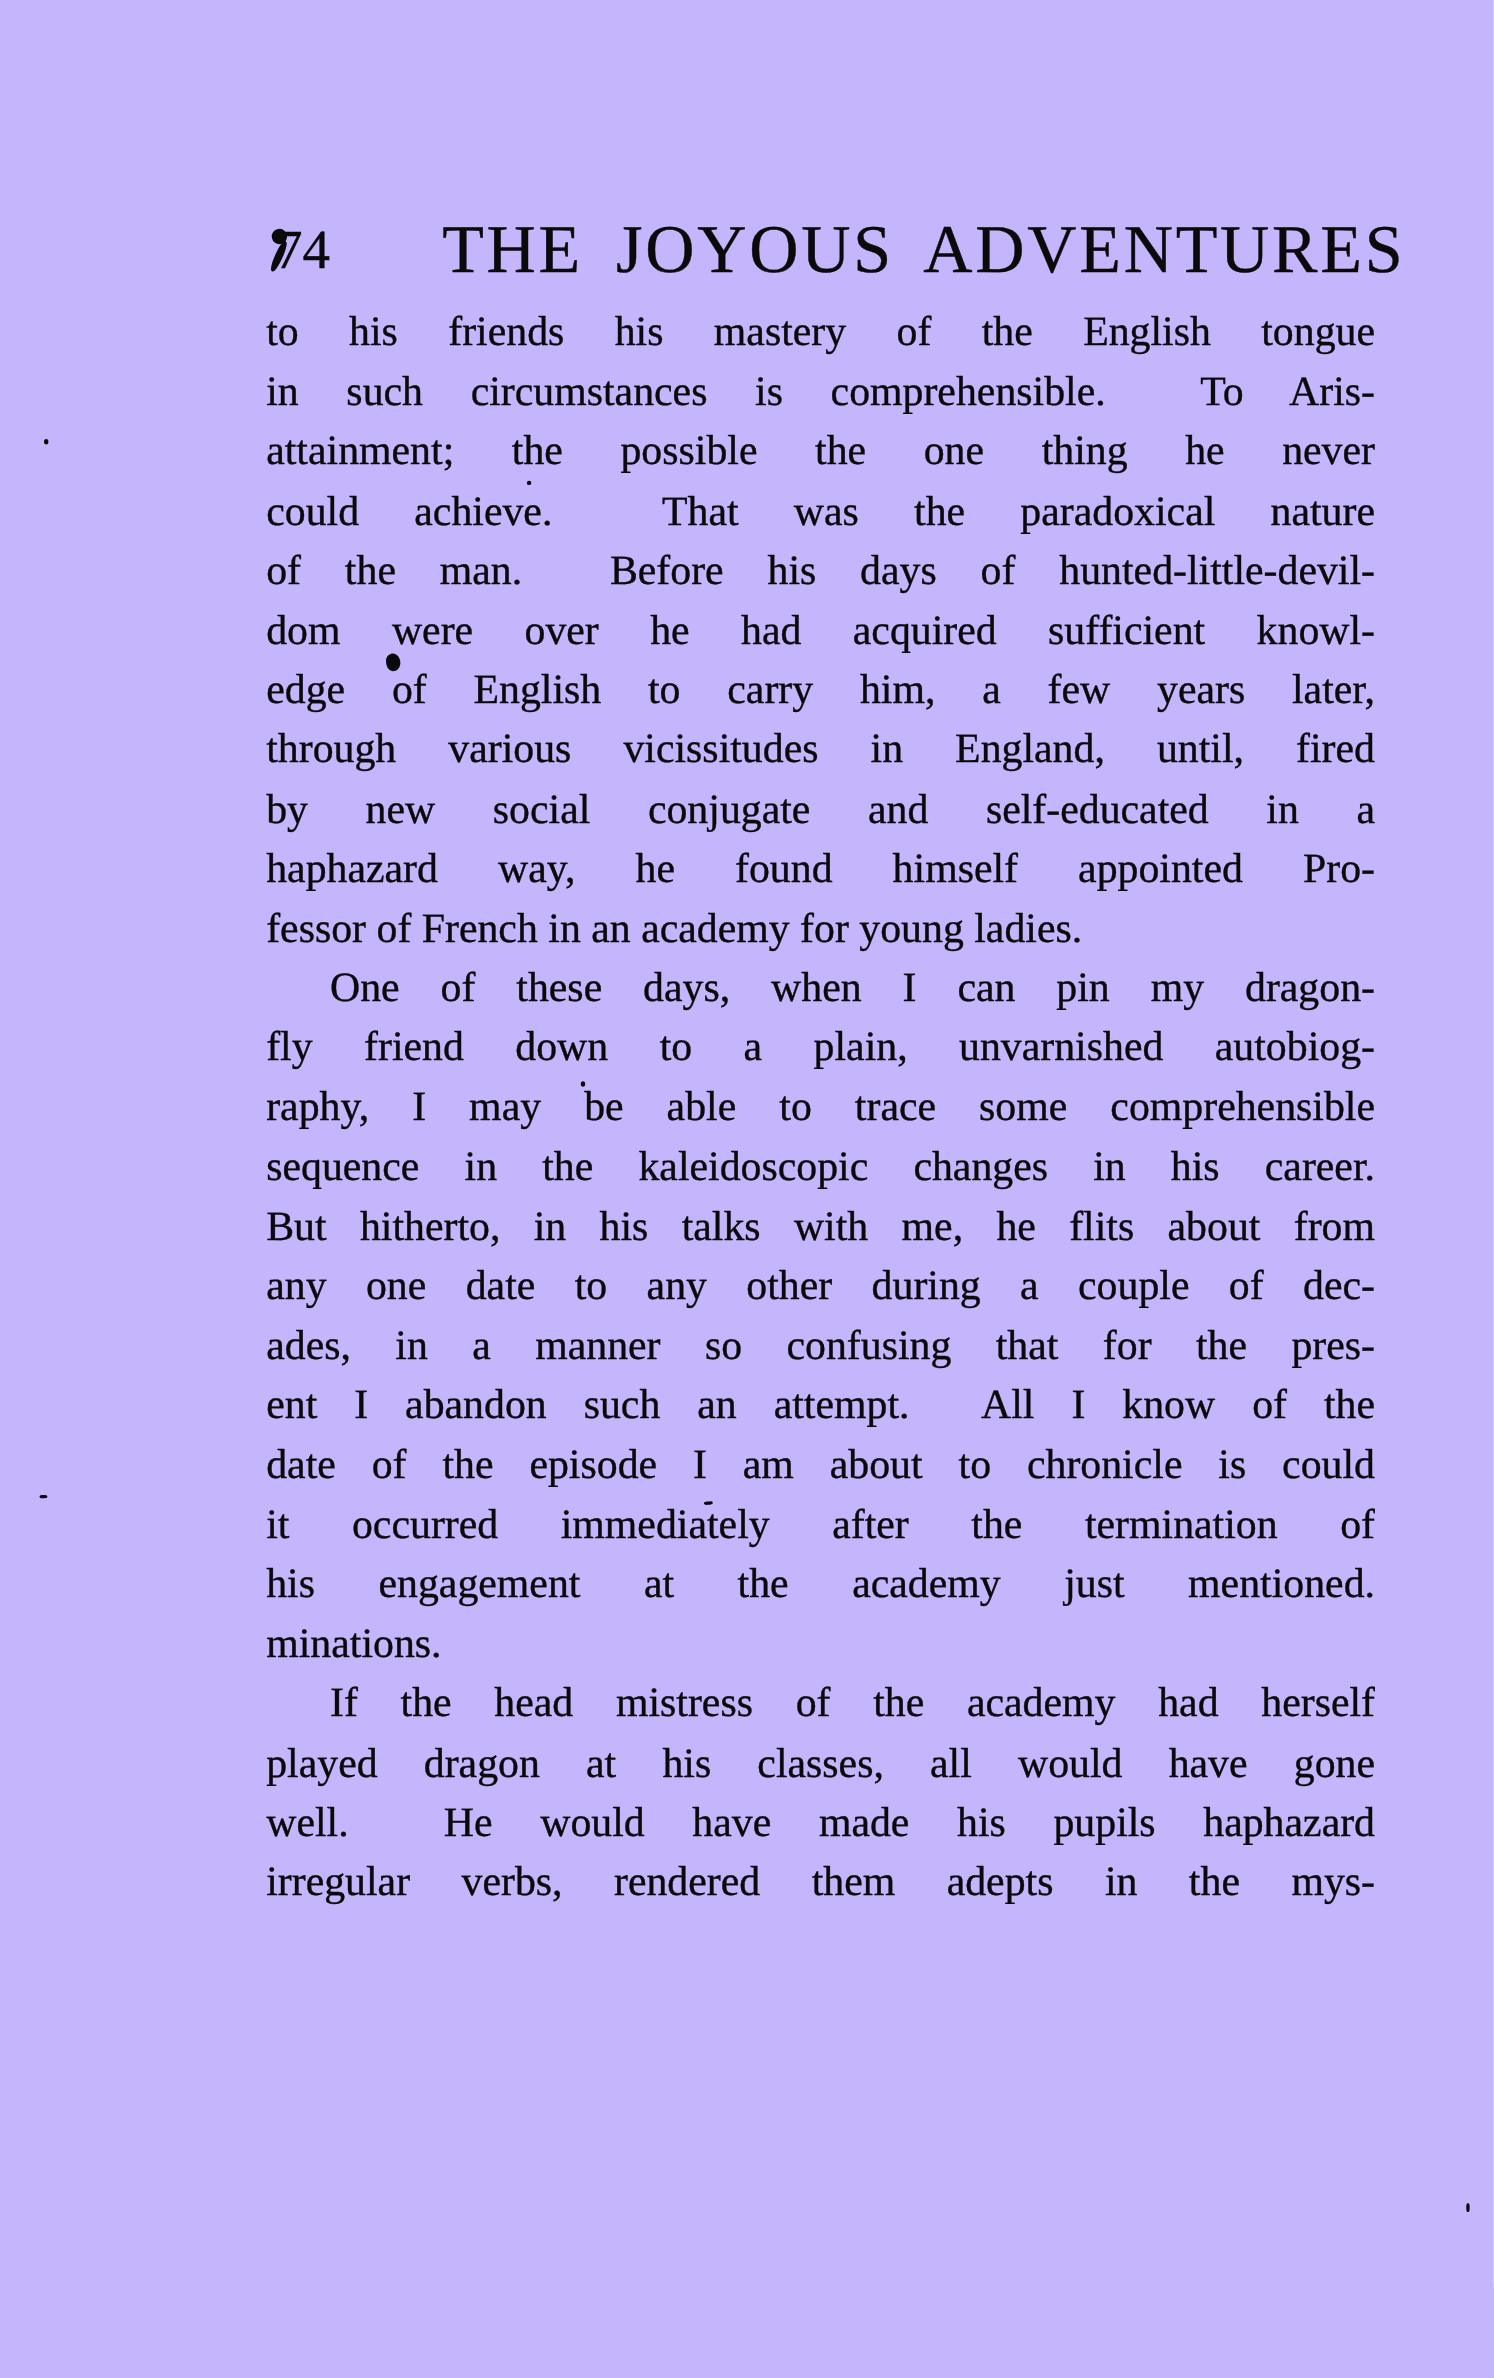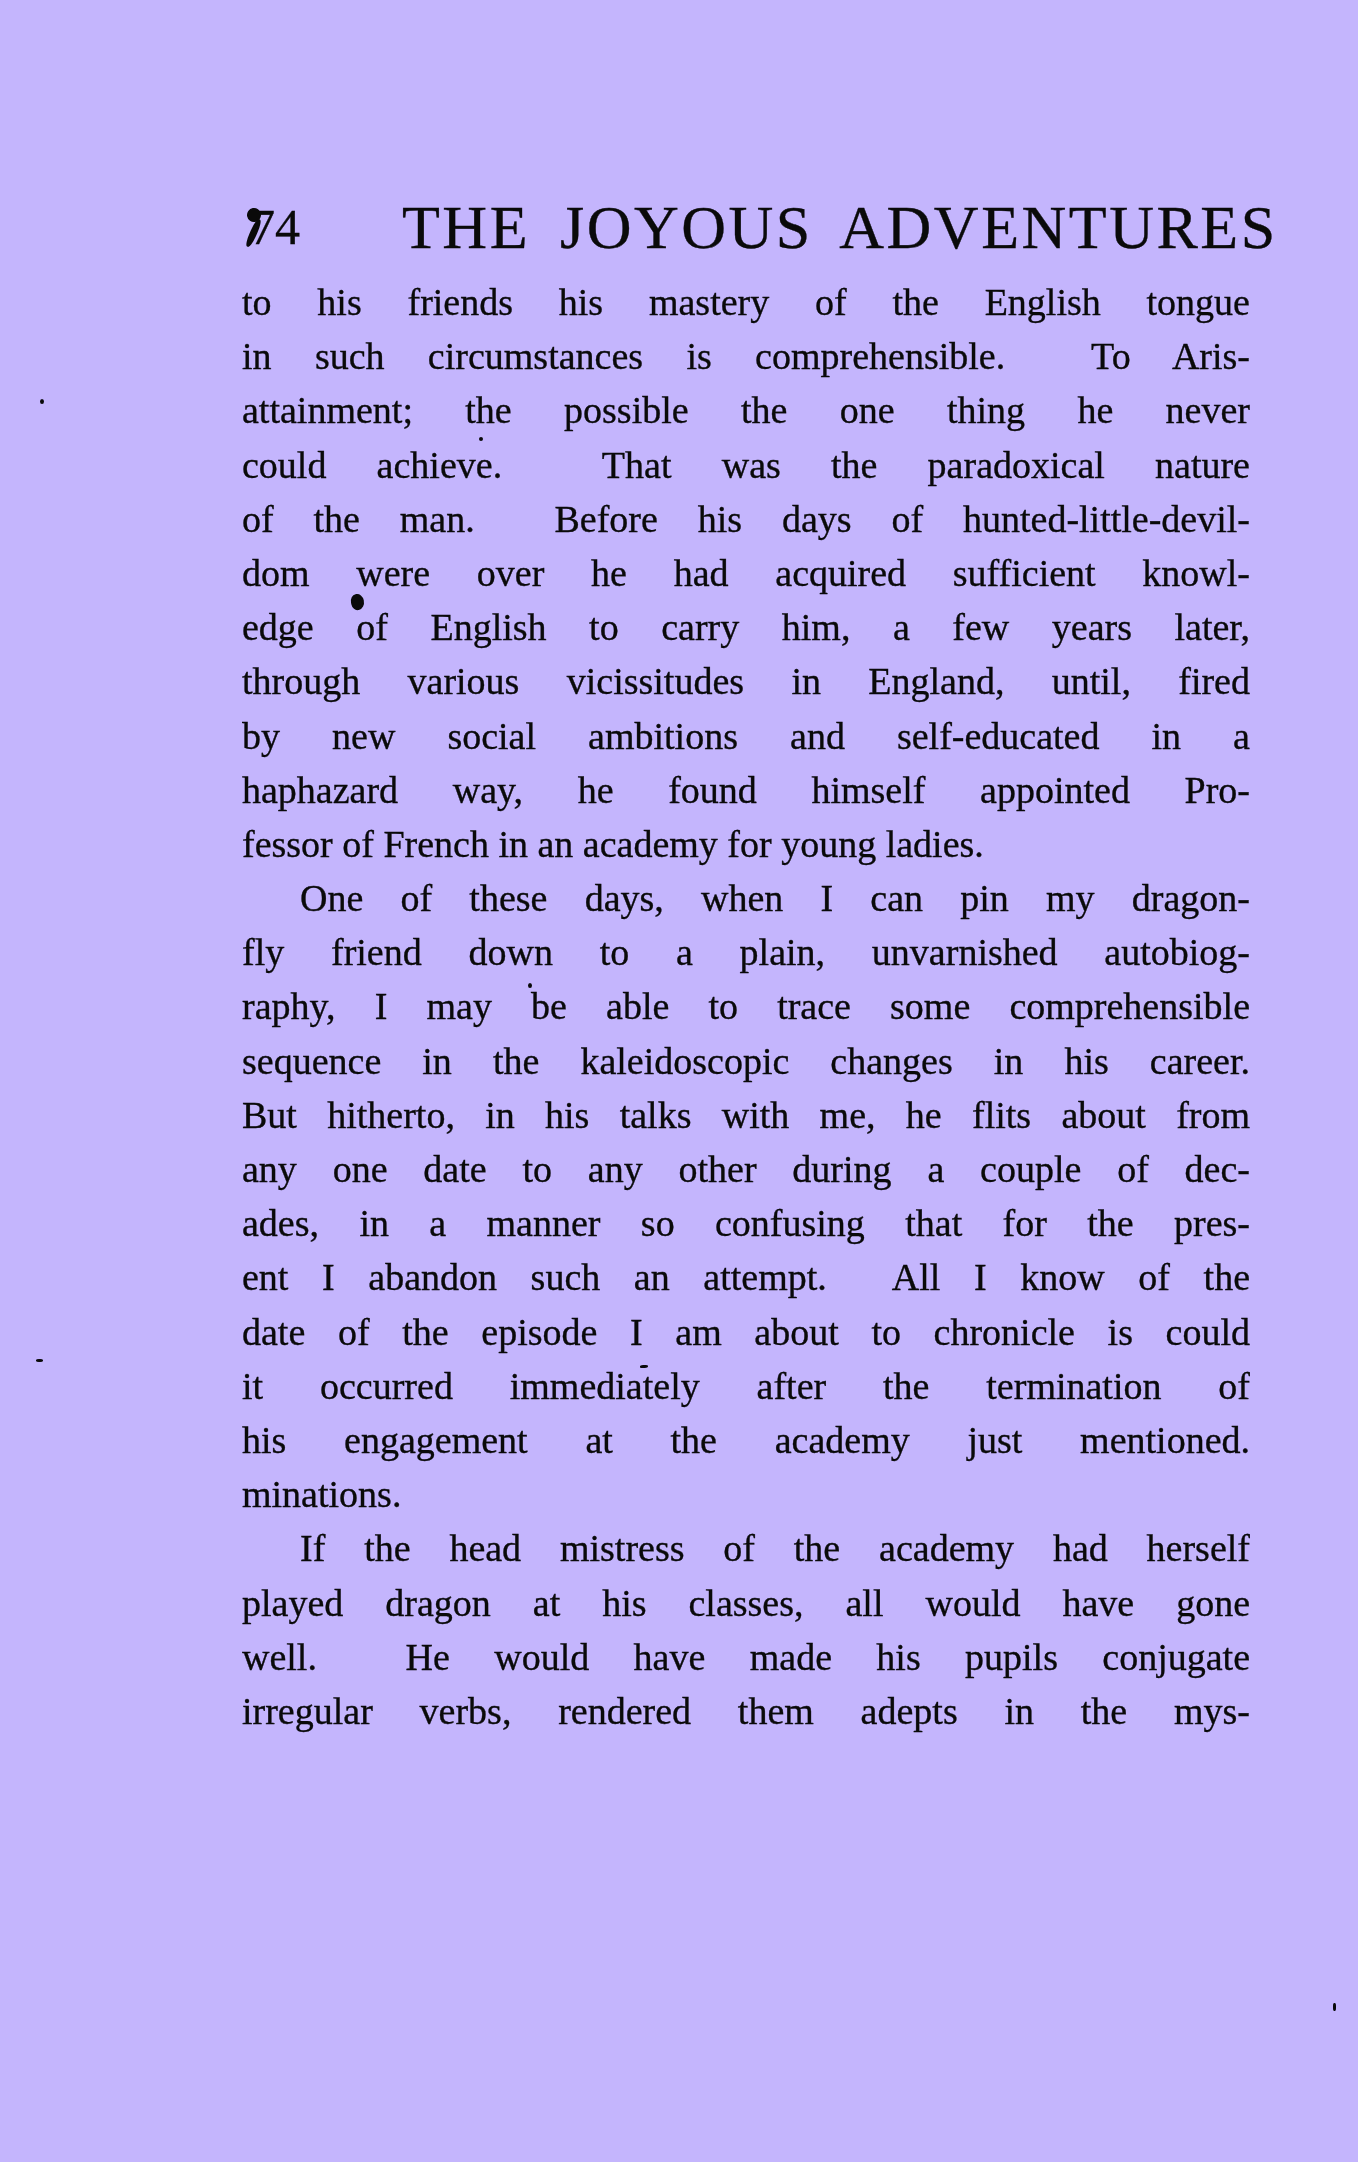--- a/index.html
+++ b/index.html
@@ -74,42 +74,42 @@
   <div class="page-body">
       <div class="paragraph">
         <div class="line">to his friends his mastery of the English tongue</div>
         <div class="line">in such circumstances is comprehensible.  To Aris-</div>
         <div class="line">attainment; the possible the one thing he never</div>
         <div class="line">could achieve.  That was the paradoxical nature</div>
         <div class="line">of the man.  Before his days of hunted-little-devil-</div>
         <div class="line">dom were over he had acquired sufficient knowl-</div>
         <div class="line">edge of English to carry him, a few years later,</div>
         <div class="line">through various vicissitudes in England, until, fired</div>
-        <div class="line">by new social ambitions and self-educated in a</div>
+        <div class="line">by new social conjugate and self-educated in a</div>
         <div class="line">haphazard way, he found himself appointed Pro-</div>
         <div class="line para-end">fessor of French in an academy for young ladies.</div>
       </div>
       <div class="paragraph">
         <div class="line indent">One of these days, when I can pin my dragon-</div>
         <div class="line">fly friend down to a plain, unvarnished autobiog-</div>
         <div class="line">raphy, I may be able to trace some comprehensible</div>
         <div class="line">sequence in the kaleidoscopic changes in his career.</div>
         <div class="line">But hitherto, in his talks with me, he flits about from</div>
         <div class="line">any one date to any other during a couple of dec-</div>
         <div class="line">ades, in a manner so confusing that for the pres-</div>
         <div class="line">ent I abandon such an attempt.  All I know of the</div>
         <div class="line">date of the episode I am about to chronicle is could</div>
         <div class="line">it occurred immediately after the termination of</div>
         <div class="line">his engagement at the academy just mentioned.</div>
         <div class="line para-end">minations.</div>
       </div>
       <div class="paragraph">
         <div class="line indent">If the head mistress of the academy had herself</div>
         <div class="line">played dragon at his classes, all would have gone</div>
-        <div class="line">well.  He would have made his pupils conjugate</div>
+        <div class="line">well.  He would have made his pupils haphazard</div>
         <div class="line">irregular verbs, rendered them adepts in the mys-</div>
       </div>
     </div>
 <div class="speck" style="left: 247px; top: 208px; width: 14px; height: 14px; border-radius: 50%; transform: rotate(-10deg);"></div>
     <div class="speck" style="left: 250px; top: 218px; width: 7px; height: 30px; border-radius: 45%; transform: rotate(24deg);"></div>
     <div class="speck" style="left: 479px; top: 437px; width: 4px; height: 4px; border-radius: 50%; transform: rotate(0deg);"></div>
     <div class="speck" style="left: 351px; top: 594px; width: 13px; height: 16px; border-radius: 50% 50% 55% 45%; transform: rotate(-12deg);"></div>
     <div class="speck" style="left: 528px; top: 983px; width: 4px; height: 5px; border-radius: 50%; transform: rotate(0deg);"></div>
     <div class="speck" style="left: 640px; top: 1365px; width: 8px; height: 3px; border-radius: 40%; transform: rotate(-5deg);"></div>
     <div class="speck" style="left: 40px; top: 399px; width: 4px; height: 5px; border-radius: 50%; transform: rotate(0deg);"></div>

